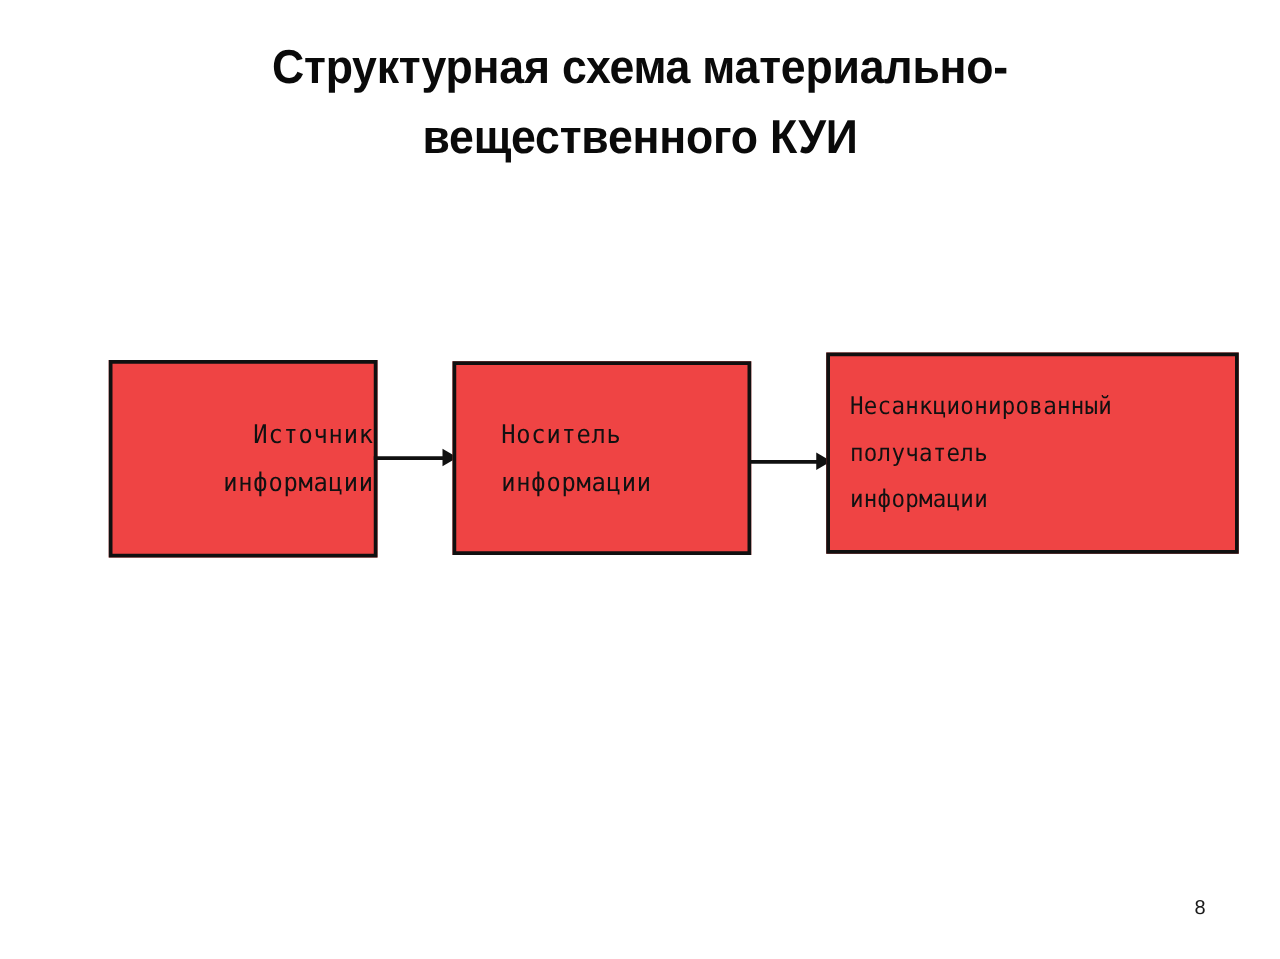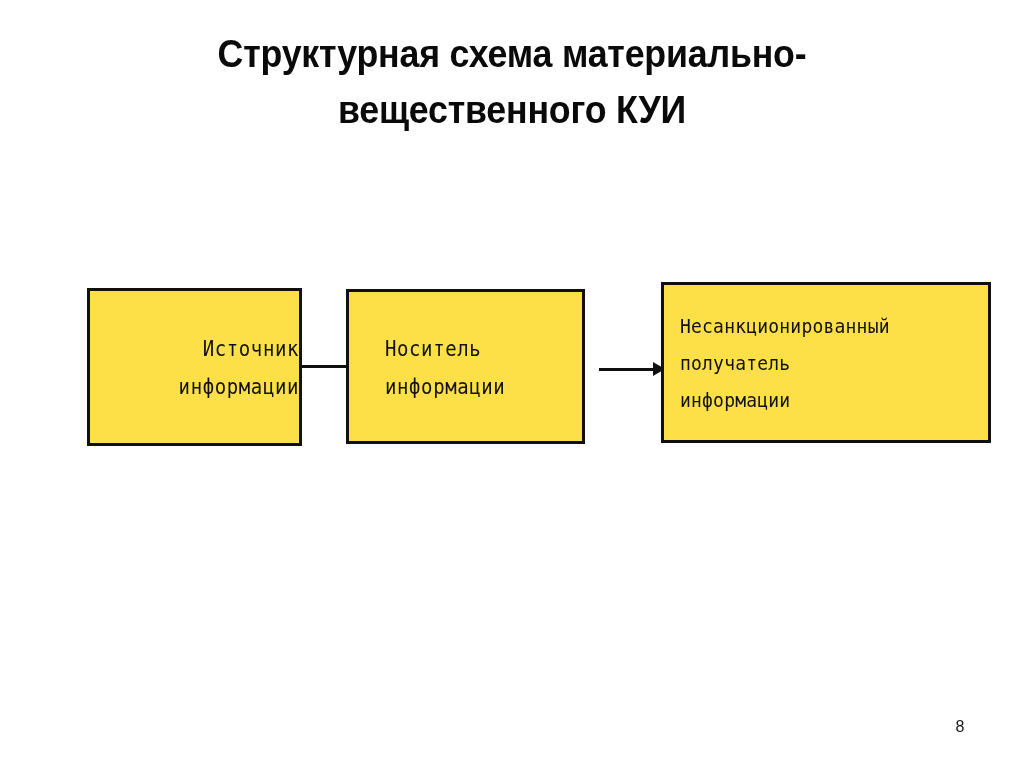--- a/index.html
+++ b/index.html
@@ -42,21 +42,21 @@
     position: absolute;
     left: 0;
     top: 0;
     width: 1024px;
     height: 767px;
   }
 
   .node {
     position: absolute;
     box-sizing: border-box;
-    background: #fde047;
+    background: #ef4444;
     border: 3px solid #101010;
     display: flex;
     flex-direction: column;
     justify-content: center;
   }
 
   .node-label {
     font-family: "DejaVu Sans Mono", "Liberation Mono", monospace;
     font-weight: 300;
     font-size: 19px;
@@ -72,21 +72,21 @@
   #node-source {
     left: 87px;
     top: 288px;
     width: 215px;
     height: 158px;
     padding-left: 22px;
     text-align: right;
   }
   
   #node-carrier {
-    left: 346px;
+    left: 362px;
     top: 289px;
     width: 239px;
     height: 155px;
     padding-left: 36px;
   }
   
   #node-recipient {
     left: 661px;
     top: 282px;
     width: 330px;

